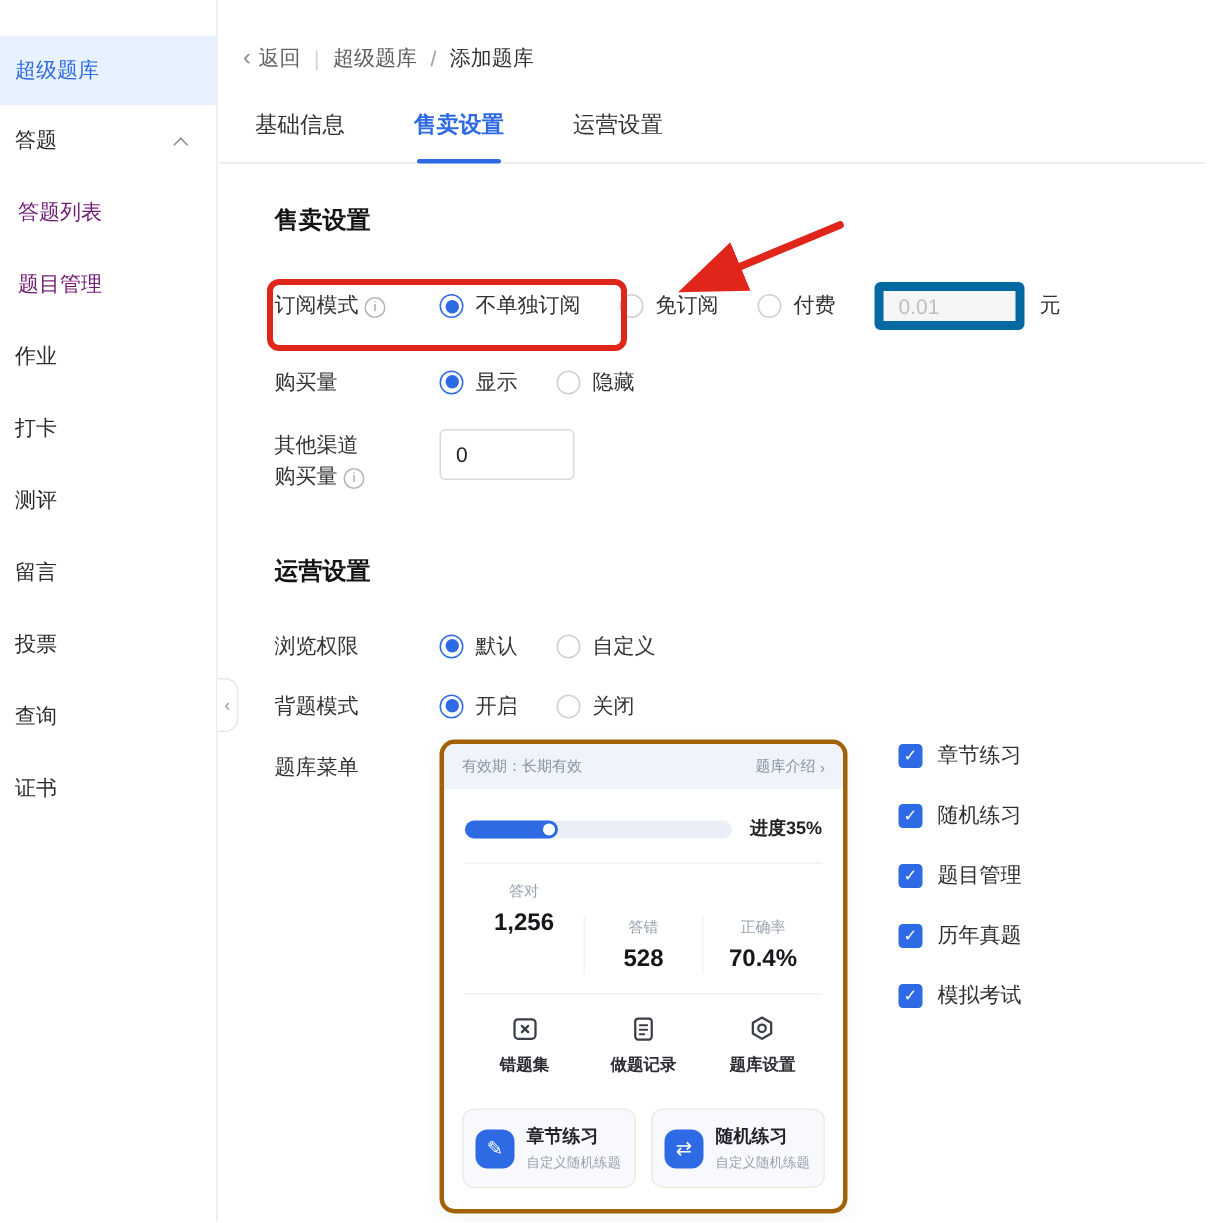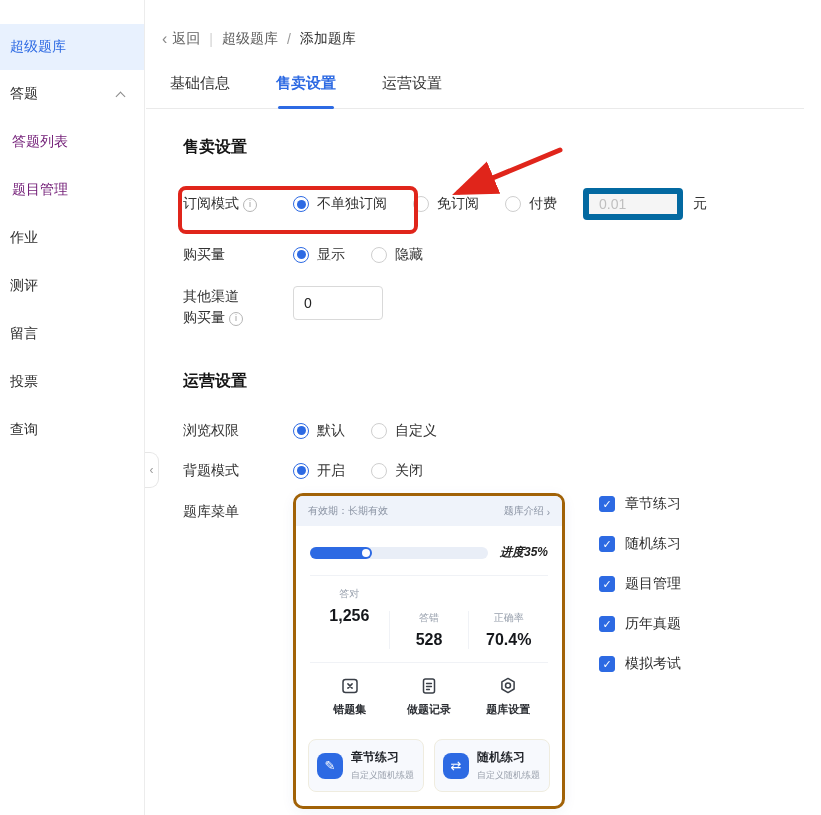--- a/index.html
+++ b/index.html
@@ -64,21 +64,21 @@
   .qty-input { width:90px; height:34px; background:#fff; border:1px solid #d9d9d9; border-radius:4px;
                color:#222; font-size:14px; padding:0 10px; font-family:inherit; }
 
   
   .menu-wrap { display:flex; align-items:flex-start; }
   .preview { width:272px; border:3px solid #a16207; border-radius:10px; background:#fff;
              box-shadow:0 3px 14px rgba(40,70,130,.06); overflow:hidden; }
   .pv-head { height:30px; background:#eff3fa; display:flex; justify-content:space-between; align-items:center;
              padding:0 12px; font-size:10px; color:#8a93a3; }
   .pv-intro { display:flex; align-items:flex-end; gap:3px; cursor:pointer; color:#8a93a3; }
-  .pv-progress { display:flex; align-items:center; padding:18px 14px 14px;font-style:italic; }
+  .pv-progress { display:flex; align-items:center; padding:18px 14px 14px; }
   .track { flex:1; height:12px; background:#e9eef7; border-radius:6px; position:relative; margin-right:12px; }
   .fill { position:absolute; left:0; top:0; bottom:0; background:#2d6ae3; border-radius:6px; }
   .fill::after { content:''; position:absolute; right:2px; top:2px; width:8px; height:8px;
                  background:#fff; border-radius:50%; }
   .pv-progress-label { font-size:12px; font-weight:bold; color:#222; white-space:nowrap; }
   .pv-stats { display:flex; border-top:1px solid #f0f2f6; margin:0 14px; padding:11px 0 13px; }
   .stat { flex:1; text-align:center; }
   .stat + .stat { border-left:1px solid #f0f2f6;margin-top:24px; }
   .stat-label { font-size:10px; color:#98a0ad; }
   .stat-value { font-size:16px; font-weight:bold; color:#15171b; margin-top:6px; }
@@ -119,24 +119,26 @@
 
   <nav class="sidebar">
     <div class="side-item active">超级题库</div>
     <div class="side-item">
       <span>答题</span>
       <span class="caret-up"></span>
     </div>
     <div class="side-item sub">答题列表</div>
     <div class="side-item sub">题目管理</div>
     <div class="side-item">作业</div>
+    <div class="side-item">打卡</div>
     <div class="side-item">测评</div>
     <div class="side-item">留言</div>
     <div class="side-item">投票</div>
     <div class="side-item">查询</div>
+    <div class="side-item">证书</div>
   </nav>
   <div class="collapse-handle">
     <span>‹</span>
   </div>
 
   <div class="main">
 
     <div class="breadcrumb">
       <span class="bc-back">
         <span class="bc-chevron">‹</span>

